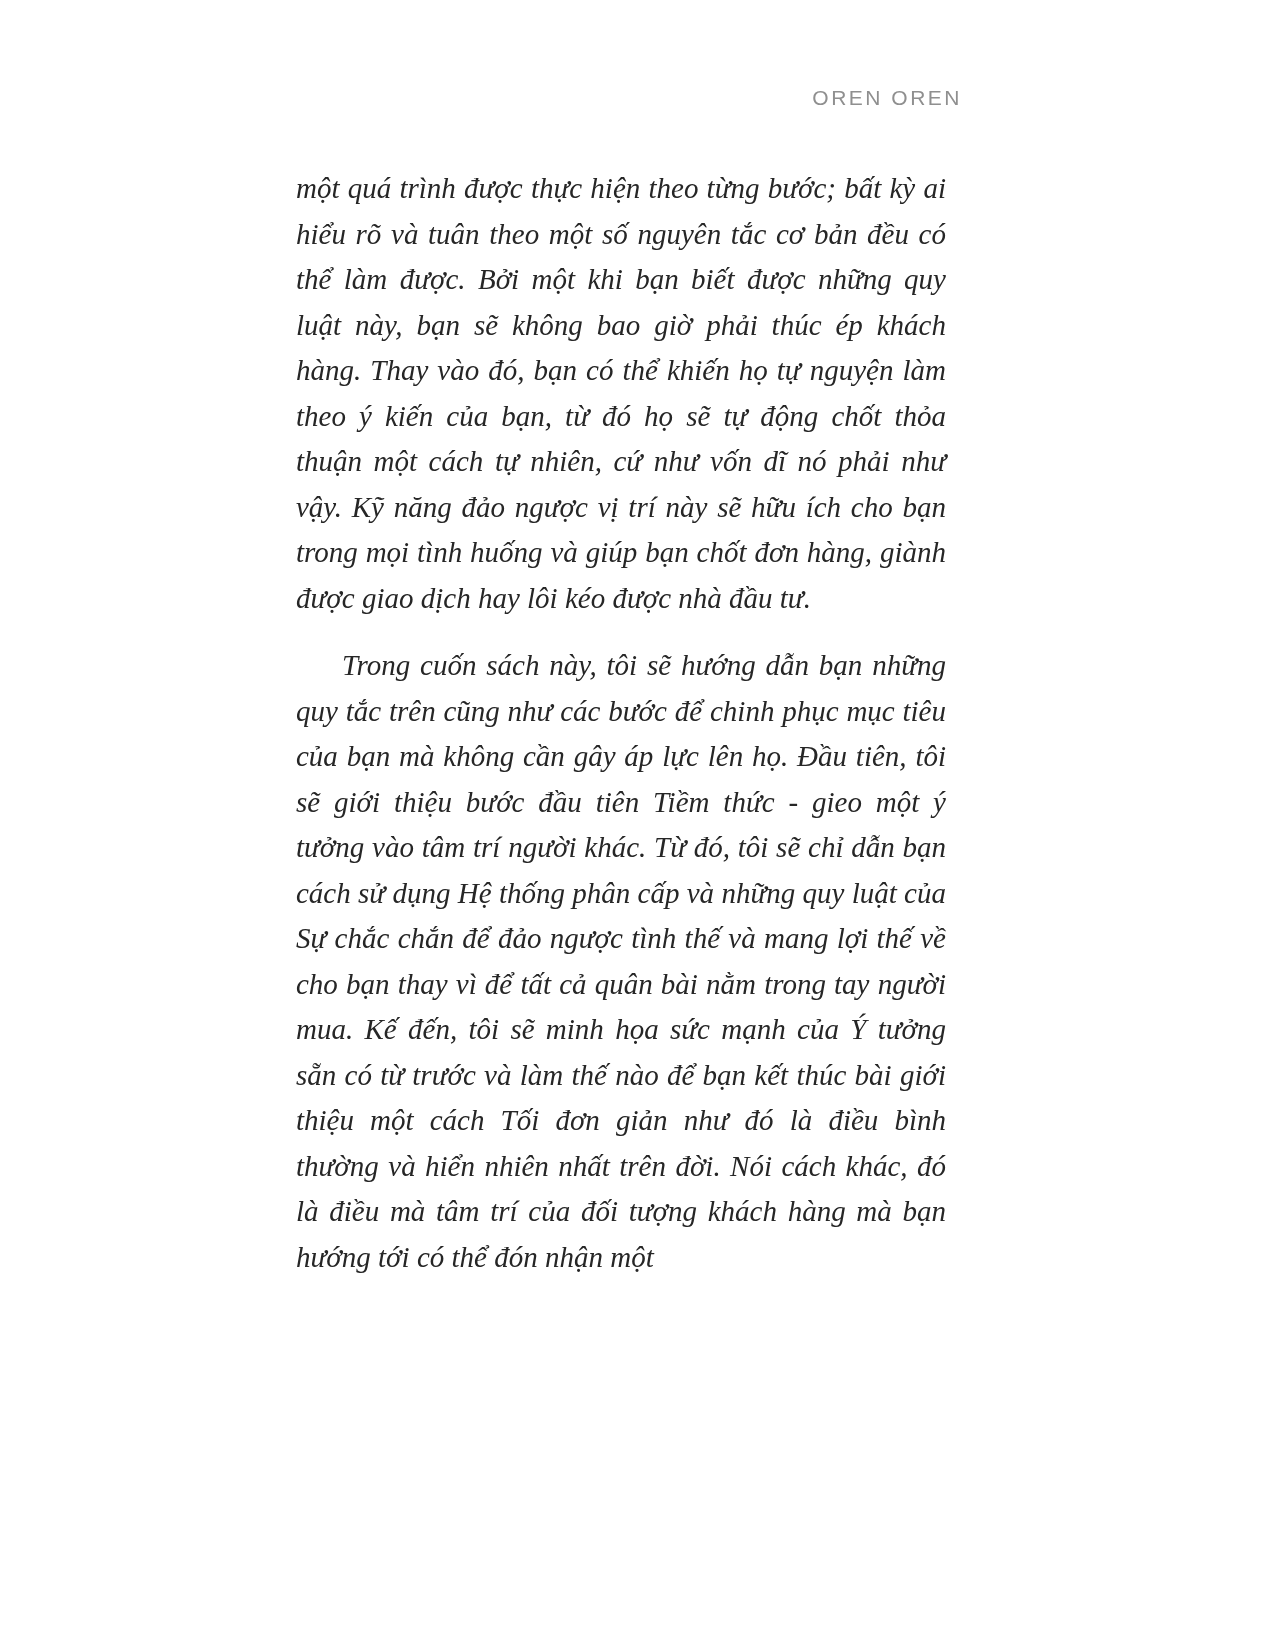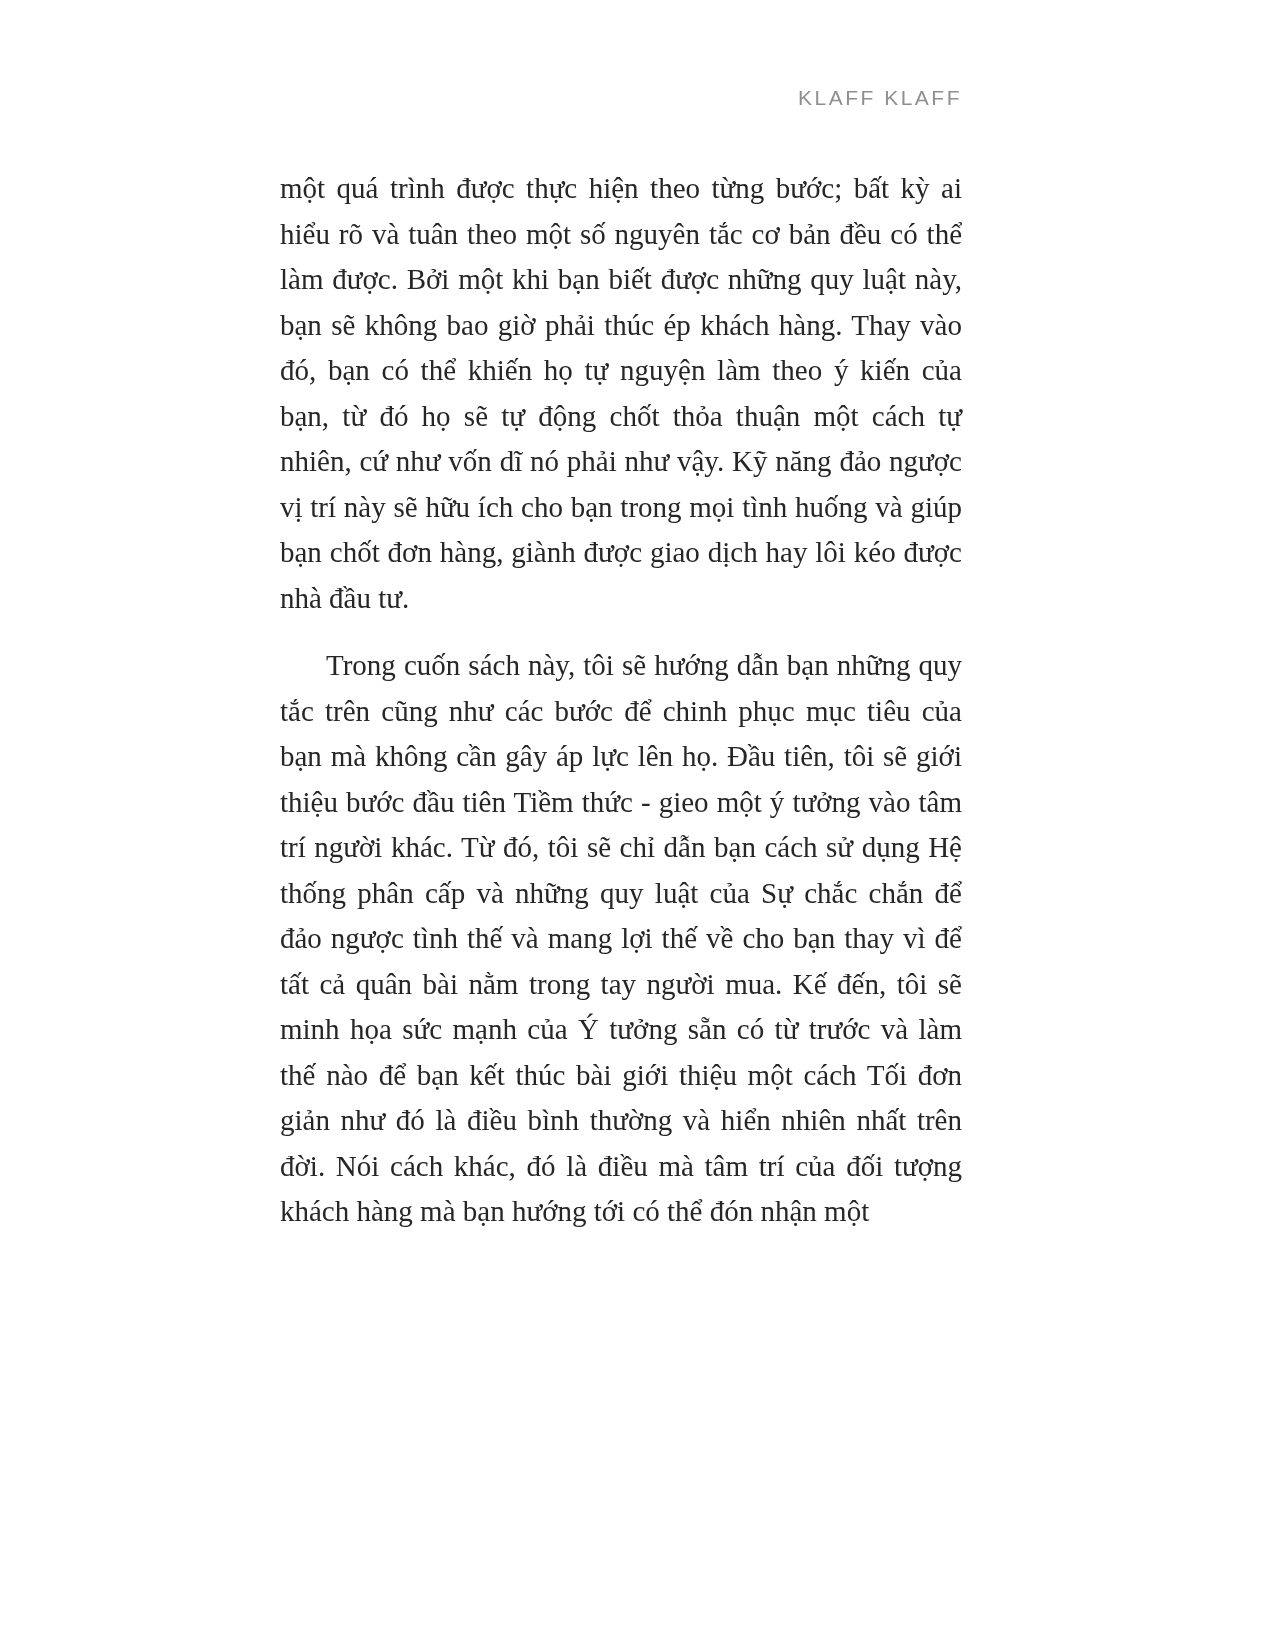--- a/index.html
+++ b/index.html
@@ -30,21 +30,22 @@
     color: #8f8f8f;
   }
   .body-text {
     margin-top: 56px;
     font-size: 29px;
     line-height: 45.5px;
     color: #262626;
     text-align: justify;
   }
   .para {
-    margin: 0;
+    margin: 16px;
+    font-style: italic;
   }
   .para.indent {
     text-indent: 46px;
     margin-top: 22px;
   }
   .page-footer {
     position: absolute;
     left: 280px;
     width: 682px;
     top: 1478px;
@@ -54,19 +55,19 @@
     font-size: 20px;
     color: #a0a0a0;
     letter-spacing: 1px;
   }
 </style>
 </head>
 <body>
 
 <div class="page">
   <div class="content-column">
-    <div class="running-header">KLAFF KLAFF</div>
+    <div class="running-header">OREN OREN</div>
     <div class="body-text">
       <p class="para">một quá trình được thực hiện theo từng bước; bất kỳ ai hiểu rõ và tuân theo một số nguyên tắc cơ bản đều có thể làm được. Bởi một khi bạn biết được những quy luật này, bạn sẽ không bao giờ phải thúc ép khách hàng. Thay vào đó, bạn có thể khiến họ tự nguyện làm theo ý kiến của bạn, từ đó họ sẽ tự động chốt thỏa thuận một cách tự nhiên, cứ như vốn dĩ nó phải như vậy. Kỹ năng đảo ngược vị trí này sẽ hữu ích cho bạn trong mọi tình huống và giúp bạn chốt đơn hàng, giành được giao dịch hay lôi kéo được nhà đầu tư.</p>
       <p class="para indent">Trong cuốn sách này, tôi sẽ hướng dẫn bạn những quy tắc trên cũng như các bước để chinh phục mục tiêu của bạn mà không cần gây áp lực lên họ. Đầu tiên, tôi sẽ giới thiệu bước đầu tiên Tiềm thức - gieo một ý tưởng vào tâm trí người khác. Từ đó, tôi sẽ chỉ dẫn bạn cách sử dụng Hệ thống phân cấp và những quy luật của Sự chắc chắn để đảo ngược tình thế và mang lợi thế về cho bạn thay vì để tất cả quân bài nằm trong tay người mua. Kế đến, tôi sẽ minh họa sức mạnh của Ý tưởng sẵn có từ trước và làm thế nào để bạn kết thúc bài giới thiệu một cách Tối đơn giản như đó là điều bình thường và hiển nhiên nhất trên đời. Nói cách khác, đó là điều mà tâm trí của đối tượng khách hàng mà bạn hướng tới có thể đón nhận một</p>
     </div>
   </div>
 </div>
 
 </body></html>

